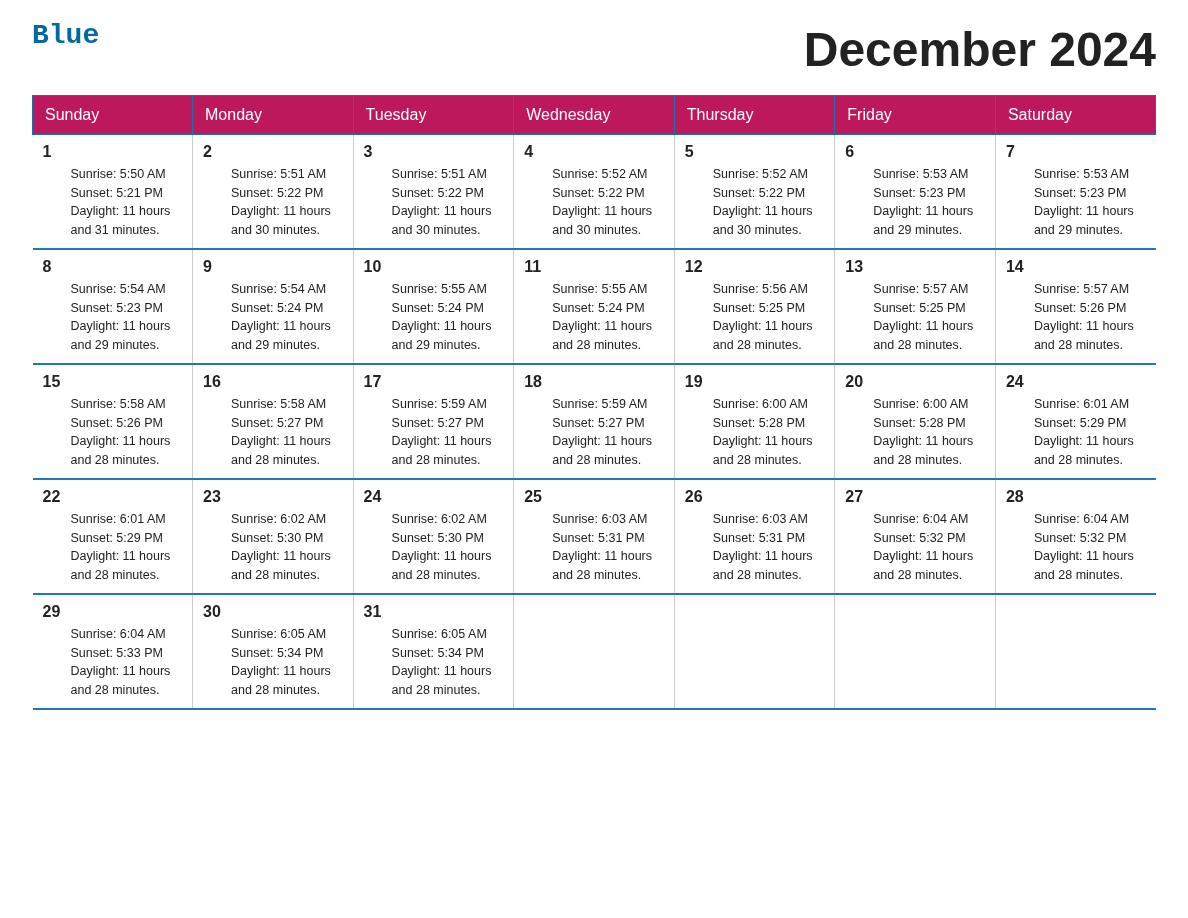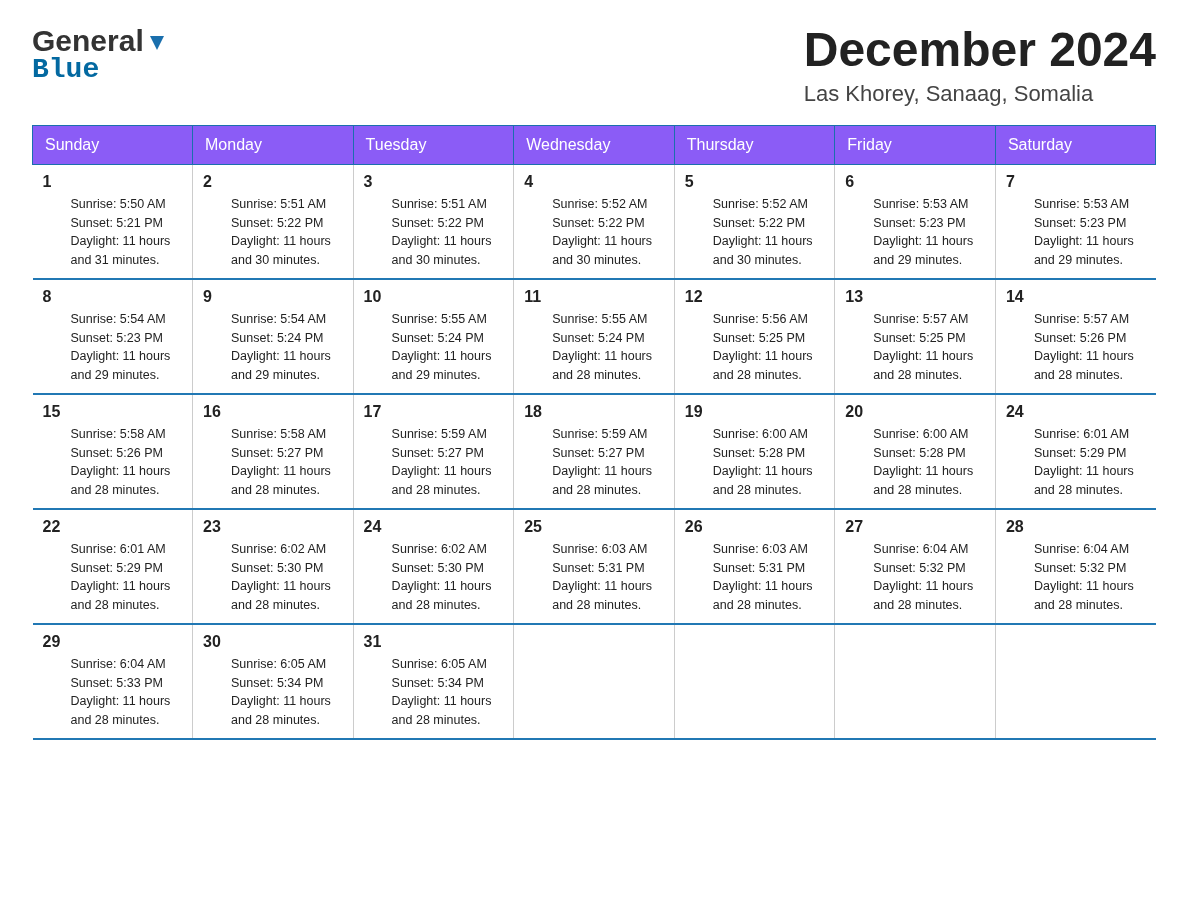--- a/index.html
+++ b/index.html
@@ -33,21 +33,21 @@
     .calendar-subtitle {
       font-size: 22px;
       color: #444;
       margin-top: 4px;
     }
     table {
       width: 100%;
       border-collapse: collapse;
     }
     thead tr th {
-      background-color: #8b5cf6;
+      background-color: #be185d;
       color: #fff;
       padding: 10px 12px;
       text-align: left;
       font-size: 16px;
       font-weight: normal;
       border: 1px solid #1a6fad;
     }
     tbody tr {
       border-bottom: 2px solid #2178b4;
     }
@@ -82,31 +82,24 @@
     .logo-wrapper {
       display: flex;
       align-items: center;
     }
   </style>
 </head>
 <body>
 
 <div class="header">
   <div class="logo">
-    <div class="logo-wrapper">
-      <span style="font-size:30px;font-weight:bold;color:#333;font-family:Arial,sans-serif;">General</span>
-      <svg width="22" height="22" viewBox="0 0 22 22" style="margin-left:2px;margin-top:4px;">
-        <polygon points="4,4 18,4 11,18" fill="#1a6fad"></polygon>
-      </svg>
-    </div>
     <span style="font-size:28px;font-weight:bold;color:#0369a1;font-family:Liberation Mono, monospace;margin-top:-4px;display:block;">Blue</span>
   </div>
   <div class="title-section">
     <div class="calendar-title">December 2024</div>
-    <div class="calendar-subtitle">Las Khorey, Sanaag, Somalia</div>
   </div>
 </div>
 
 <table>
   <thead>
     <tr>
       <th>Sunday</th>
       <th>Monday</th>
       <th>Tuesday</th>
       <th>Wednesday</th>

